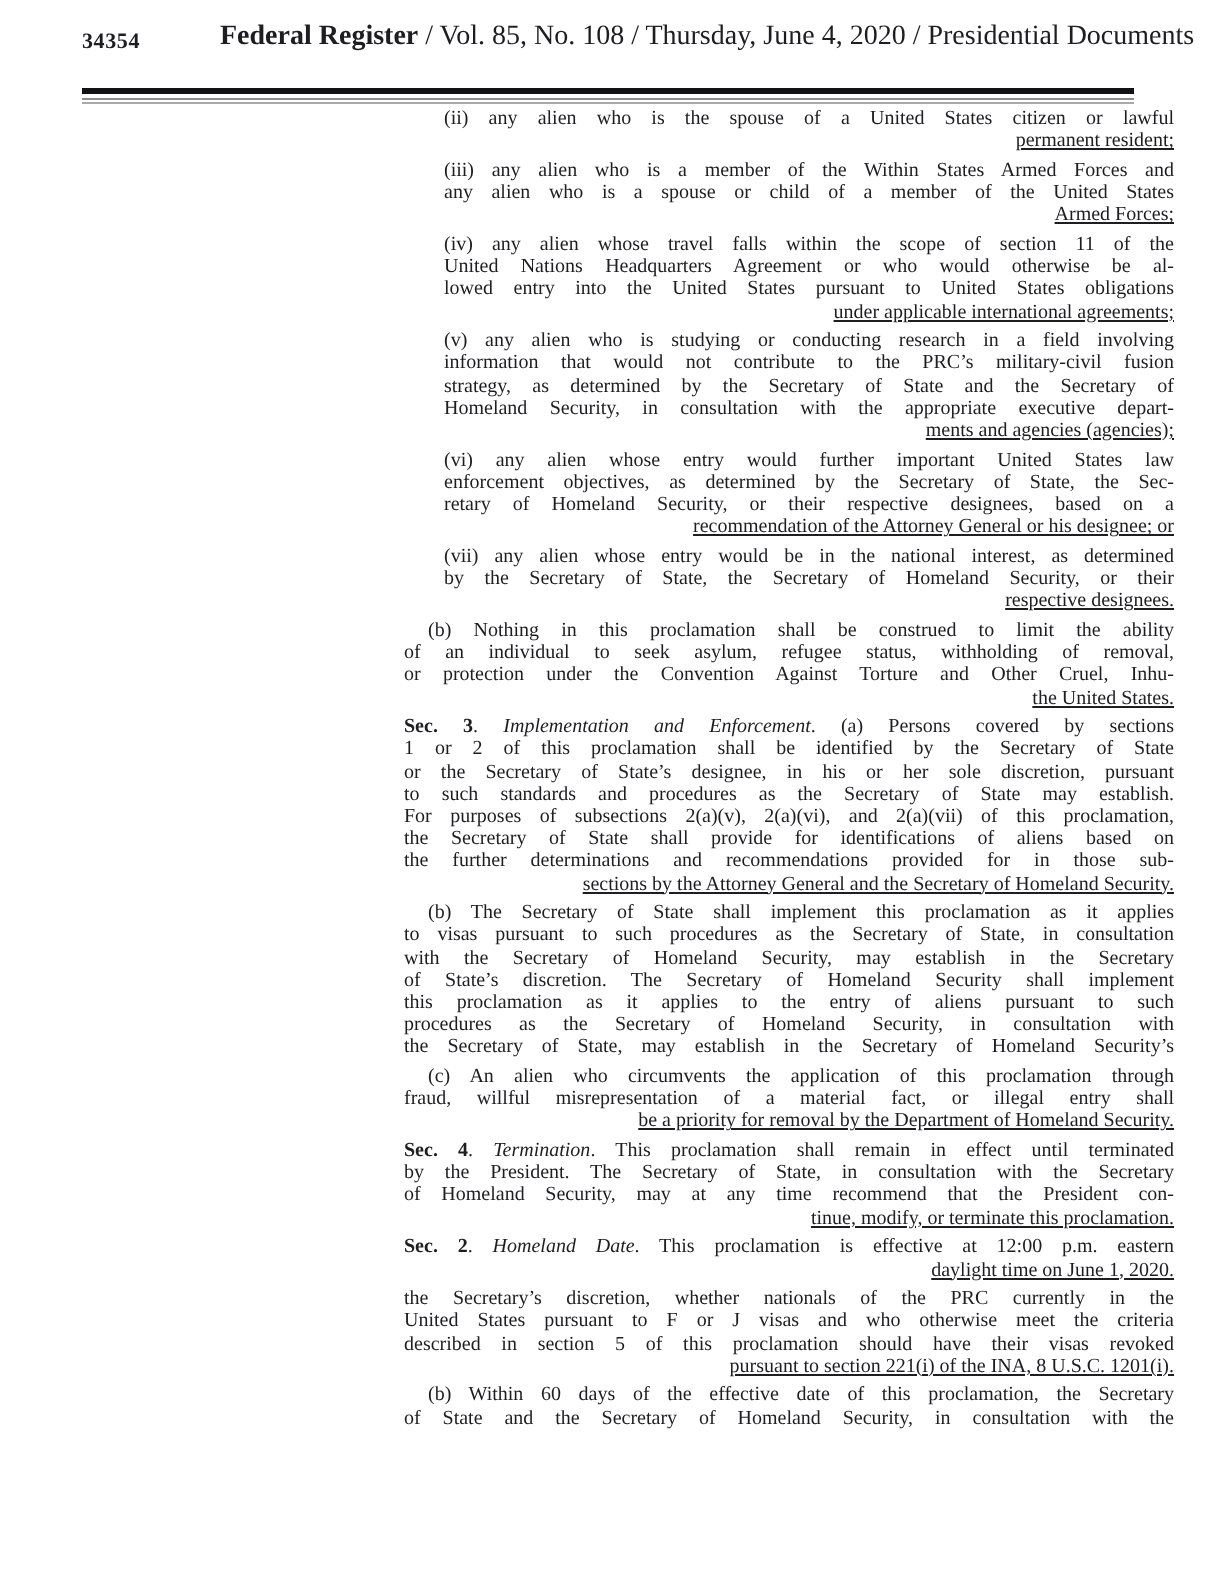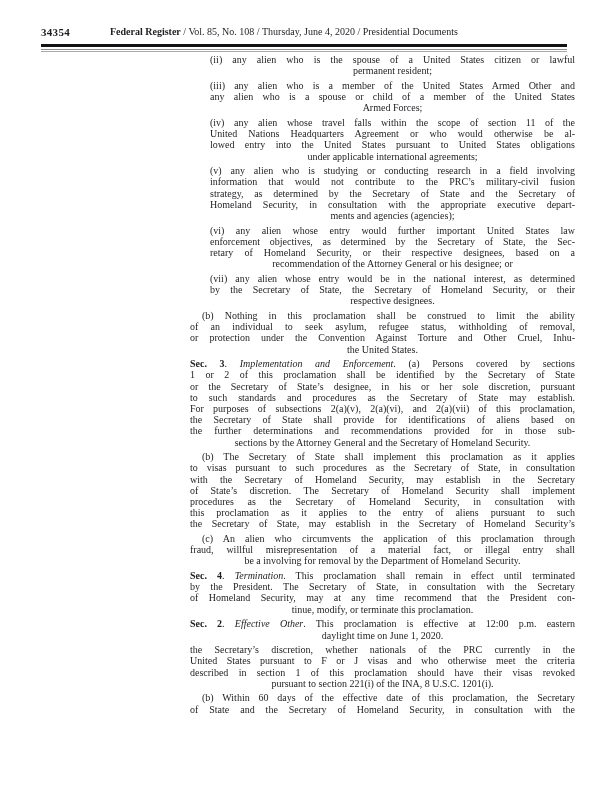--- a/index.html
+++ b/index.html
@@ -8,30 +8,30 @@
     width: 606px;
     height: 786px;
     background: #ffffff;
     font-family: "Liberation Serif", "DejaVu Serif", serif;
     color: #1e1e22;
     overflow: hidden;
   }
   .page-number {
     position: absolute;
     left: 41px;
-    top: 26px;
+    top: 15px;
     font-size: 11px;
     font-weight: bold;
     letter-spacing: 0.3px;
   }
   .running-head {
     position: absolute;
     left: 110px;
-    top: 26px;
-    font-size: 10px;
+    top: 11px;
+    font-size: 14px;
     white-space: nowrap;
   }
   .running-head .journal { font-weight: bold; }
   .running-head .citation { font-weight: normal; }
   .rule-thick {
     position: absolute;
     left: 41px;
     top: 44px;
     width: 526px;
     height: 3px;
@@ -48,63 +48,63 @@
   .rule-thin-2 {
     position: absolute;
     left: 41px;
     top: 51px;
     width: 526px;
     height: 1px;
     background: #a9a9ac;
   }
   .doc-body {
     position: absolute;
-    left: 190px;
+    left: 202px;
     top: 54px;
     width: 385px;
     font-size: 10px;
   }
   .para { margin-top: 3.5px; }
   .para:first-child { margin-top: 0; }
   .para.sub { margin-left: 20px; }
   .para.indent .line:first-child { text-indent: 12px; }
   .line {
     height: 11.2px;
     line-height: 11.2px;
     overflow: hidden;
     text-align: justify;
   }
   .line:not(.last)::after {
     content: "";
     display: inline-block;
     width: 100%;
     height: 0;
   }
-  .line.last { text-align: center; }
+  .line.last { text-align: right; text-decoration: underline; }
   .b { font-weight: bold; }
   .i { font-style: italic; margin-top: 12px; }
 </style>
 </head>
 <body>
 
 <div class="page">
   <div class="page-number">34354</div>
   <div class="running-head">
     <span class="journal">Federal Register</span><span class="citation"> / Vol. 85, No. 108 / Thursday, June 4, 2020 / Presidential Documents</span>
   </div>
   <div class="rule-thick"></div>
   <div class="rule-thin-1"></div>
   <div class="rule-thin-2"></div>
   <div class="doc-body">
       <div class="para sub">
         <div class="line"><span>(ii) any alien who is the spouse of a United States citizen or lawful</span></div>
         <div class="line last"><span>permanent resident;</span></div>
       </div>
       <div class="para sub">
-        <div class="line"><span>(iii) any alien who is a member of the United States Armed Other and</span></div>
+        <div class="line"><span>(iii) any alien who is a member of the Within States Armed Forces and</span></div>
         <div class="line"><span>any alien who is a spouse or child of a member of the United States</span></div>
         <div class="line last"><span>Armed Forces;</span></div>
       </div>
       <div class="para sub">
         <div class="line"><span>(iv) any alien whose travel falls within the scope of section 11 of the</span></div>
         <div class="line"><span>United Nations Headquarters Agreement or who would otherwise be al-</span></div>
         <div class="line"><span>lowed entry into the United States pursuant to United States obligations</span></div>
         <div class="line last"><span>under applicable international agreements;</span></div>
       </div>
       <div class="para sub">
@@ -139,43 +139,43 @@
         <div class="line"><span>For purposes of subsections 2(a)(v), 2(a)(vi), and 2(a)(vii) of this proclamation,</span></div>
         <div class="line"><span>the Secretary of State shall provide for identifications of aliens based on</span></div>
         <div class="line"><span>the further determinations and recommendations provided for in those sub-</span></div>
         <div class="line last"><span>sections by the Attorney General and the Secretary of Homeland Security.</span></div>
       </div>
       <div class="para indent">
         <div class="line"><span>(b) The Secretary of State shall implement this proclamation as it applies</span></div>
         <div class="line"><span>to visas pursuant to such procedures as the Secretary of State, in consultation</span></div>
         <div class="line"><span>with the Secretary of Homeland Security, may establish in the Secretary</span></div>
         <div class="line"><span>of State’s discretion. The Secretary of Homeland Security shall implement</span></div>
+        <div class="line"><span>this proclamation as it applies to the entry of aliens pursuant to such</span></div>
         <div class="line"><span>procedures as the Secretary of Homeland Security, in consultation with</span></div>
-        <div class="line"><span>this proclamation as it applies to the entry of aliens pursuant to such</span></div>
         <div class="line"><span>the Secretary of State, may establish in the Secretary of Homeland Security’s</span></div>
       </div>
       <div class="para indent">
         <div class="line"><span>(c) An alien who circumvents the application of this proclamation through</span></div>
         <div class="line"><span>fraud, willful misrepresentation of a material fact, or illegal entry shall</span></div>
-        <div class="line last"><span>be a involving for removal by the Department of Homeland Security.</span></div>
+        <div class="line last"><span>be a priority for removal by the Department of Homeland Security.</span></div>
       </div>
       <div class="para sec">
         <div class="line"><span class="b">Sec. 4</span><span>. </span><span class="i">Termination</span><span>. This proclamation shall remain in effect until terminated</span></div>
         <div class="line"><span>by the President. The Secretary of State, in consultation with the Secretary</span></div>
         <div class="line"><span>of Homeland Security, may at any time recommend that the President con-</span></div>
         <div class="line last"><span>tinue, modify, or terminate this proclamation.</span></div>
       </div>
       <div class="para sec">
-        <div class="line"><span class="b">Sec. 2</span><span>. </span><span class="i">Effective Other</span><span>. This proclamation is effective at 12:00 p.m. eastern</span></div>
+        <div class="line"><span class="b">Sec. 2</span><span>. </span><span class="i">Homeland Date</span><span>. This proclamation is effective at 12:00 p.m. eastern</span></div>
         <div class="line last"><span>daylight time on June 1, 2020.</span></div>
       </div>
       <div class="para sec">
         <div class="line"><span>the Secretary’s discretion, whether nationals of the PRC currently in the</span></div>
         <div class="line"><span>United States pursuant to F or J visas and who otherwise meet the criteria</span></div>
-        <div class="line"><span>described in section 1 of this proclamation should have their visas revoked</span></div>
+        <div class="line"><span>described in section 5 of this proclamation should have their visas revoked</span></div>
         <div class="line last"><span>pursuant to section 221(i) of the INA, 8 U.S.C. 1201(i).</span></div>
       </div>
       <div class="para indent">
         <div class="line"><span>(b) Within 60 days of the effective date of this proclamation, the Secretary</span></div>
         <div class="line"><span>of State and the Secretary of Homeland Security, in consultation with the</span></div>
       </div>
     </div>
 </div>
 
 </body></html>

